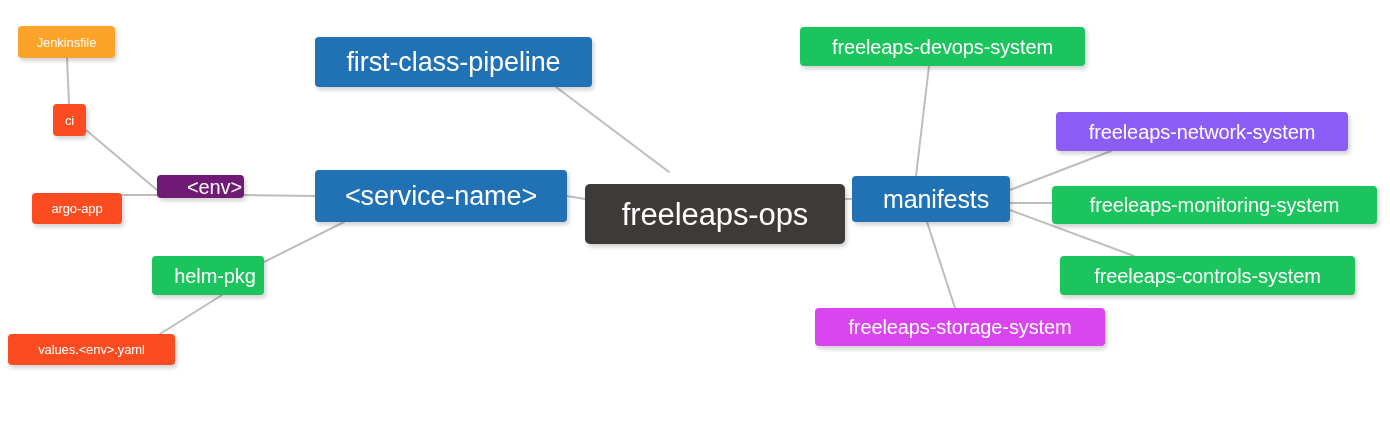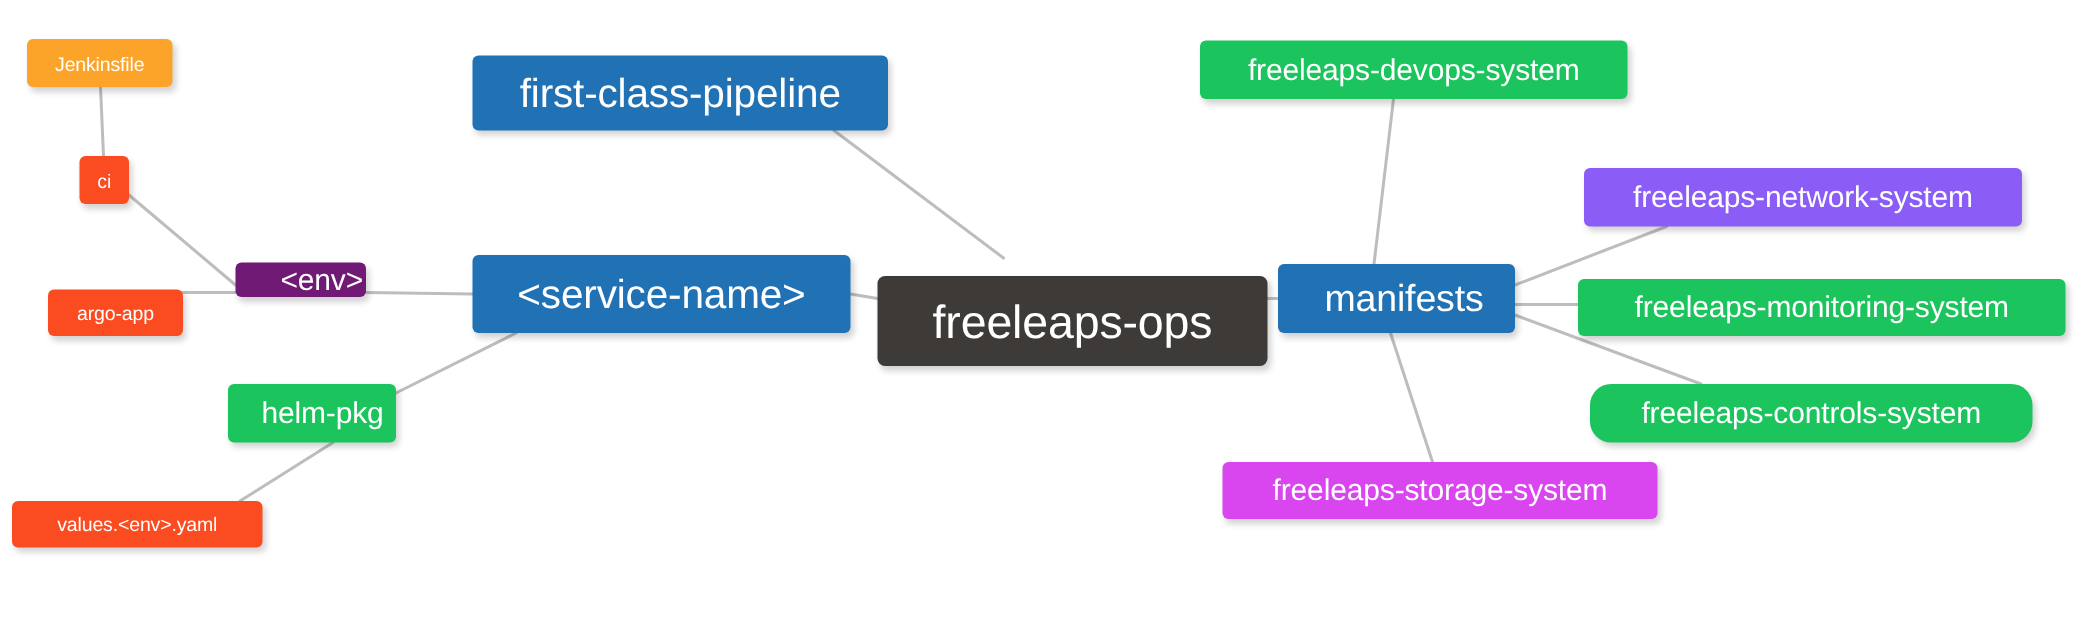--- a/index.html
+++ b/index.html
@@ -101,20 +101,20 @@
       </div>
       <div class="node md" style="left: 800px; top: 27px; width: 285px; height: 39px; background: rgb(28, 196, 94);">
         <span>freeleaps-devops-system</span>
       </div>
       <div class="node md" style="left: 1056px; top: 112px; width: 292px; height: 39px; background: #8b5cf6;">
         <span>freeleaps-network-system</span>
       </div>
       <div class="node md" style="left: 1052px; top: 186px; width: 325px; height: 38px; background: rgb(28, 196, 94);">
         <span>freeleaps-monitoring-system</span>
       </div>
-      <div class="node md" style="left: 1060px; top: 256px; width: 295px; height: 39px; background: rgb(28, 196, 94); border-radius: 14px;">
+      <div class="node md" style="left: 1060px; top: 256px; width: 295px; height: 39px; background: rgb(28, 196, 94);">
         <span>freeleaps-controls-system</span>
       </div>
       <div class="node md" style="left: 815px; top: 308px; width: 290px; height: 38px; background: #d946ef;">
         <span>freeleaps-storage-system</span>
       </div>
     </div>
 </div>
 
 </body></html>

